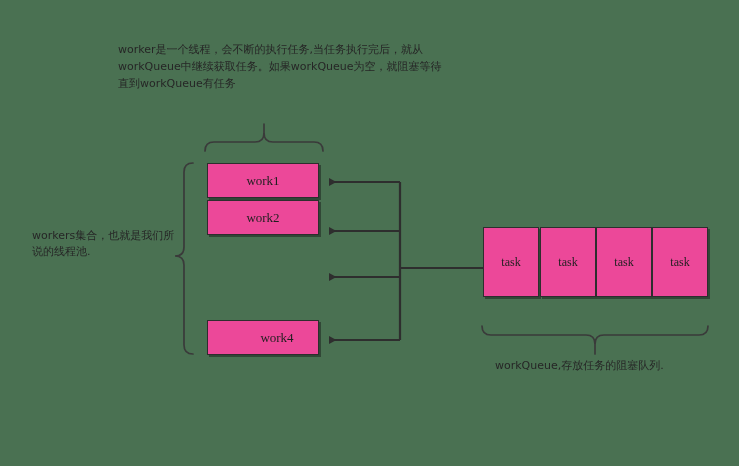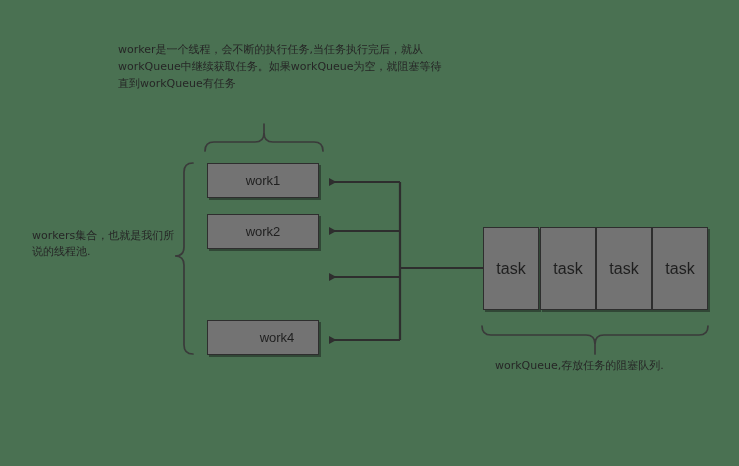--- a/index.html
+++ b/index.html
@@ -49,47 +49,47 @@
   #note-queue {
     left: 495px;
     top: 358px;
     width: 205px;
     line-height: 16px;
   }
 
   
   .node-box {
     position: absolute;
-    background: #737373;
+    background: #ec4899;
     border: 1.6px solid #2e2e2e;
     box-sizing: border-box;
     display: flex;
     align-items: center;
     justify-content: center;
     color: #1f1f1f;
     font-size: 13px;
-    font-family: Liberation Sans, sans-serif;
+    font-family: Liberation Serif, serif;
     box-shadow: 2px 2px 0 rgba(20,20,20,0.45);
     text-align: center;
   }
   .work-box {
     left: 207px;
     width: 112px;
     height: 35px;
   }
   #work-box-0 { top: 163px; }
-  #work-box-1 { top: 214px; }
+  #work-box-1 { top: 200px; }
   #work-box-2 { top: 259px; }
   #work-box-3 { top: 320px; padding-left: 28px; }
 
   .task-box {
     top: 227px;
     width: 56px;
-    height: 83px;
-    font-size: 16px;
+    height: 70px;
+    font-size: 12px;
   }
   #task-box-0 { left: 483px; }
   #task-box-1 { left: 540px; }
   #task-box-2 { left: 596px; }
   #task-box-3 { left: 652px; }
 </style>
 </head>
 <body>
 
 <div id="canvas">

